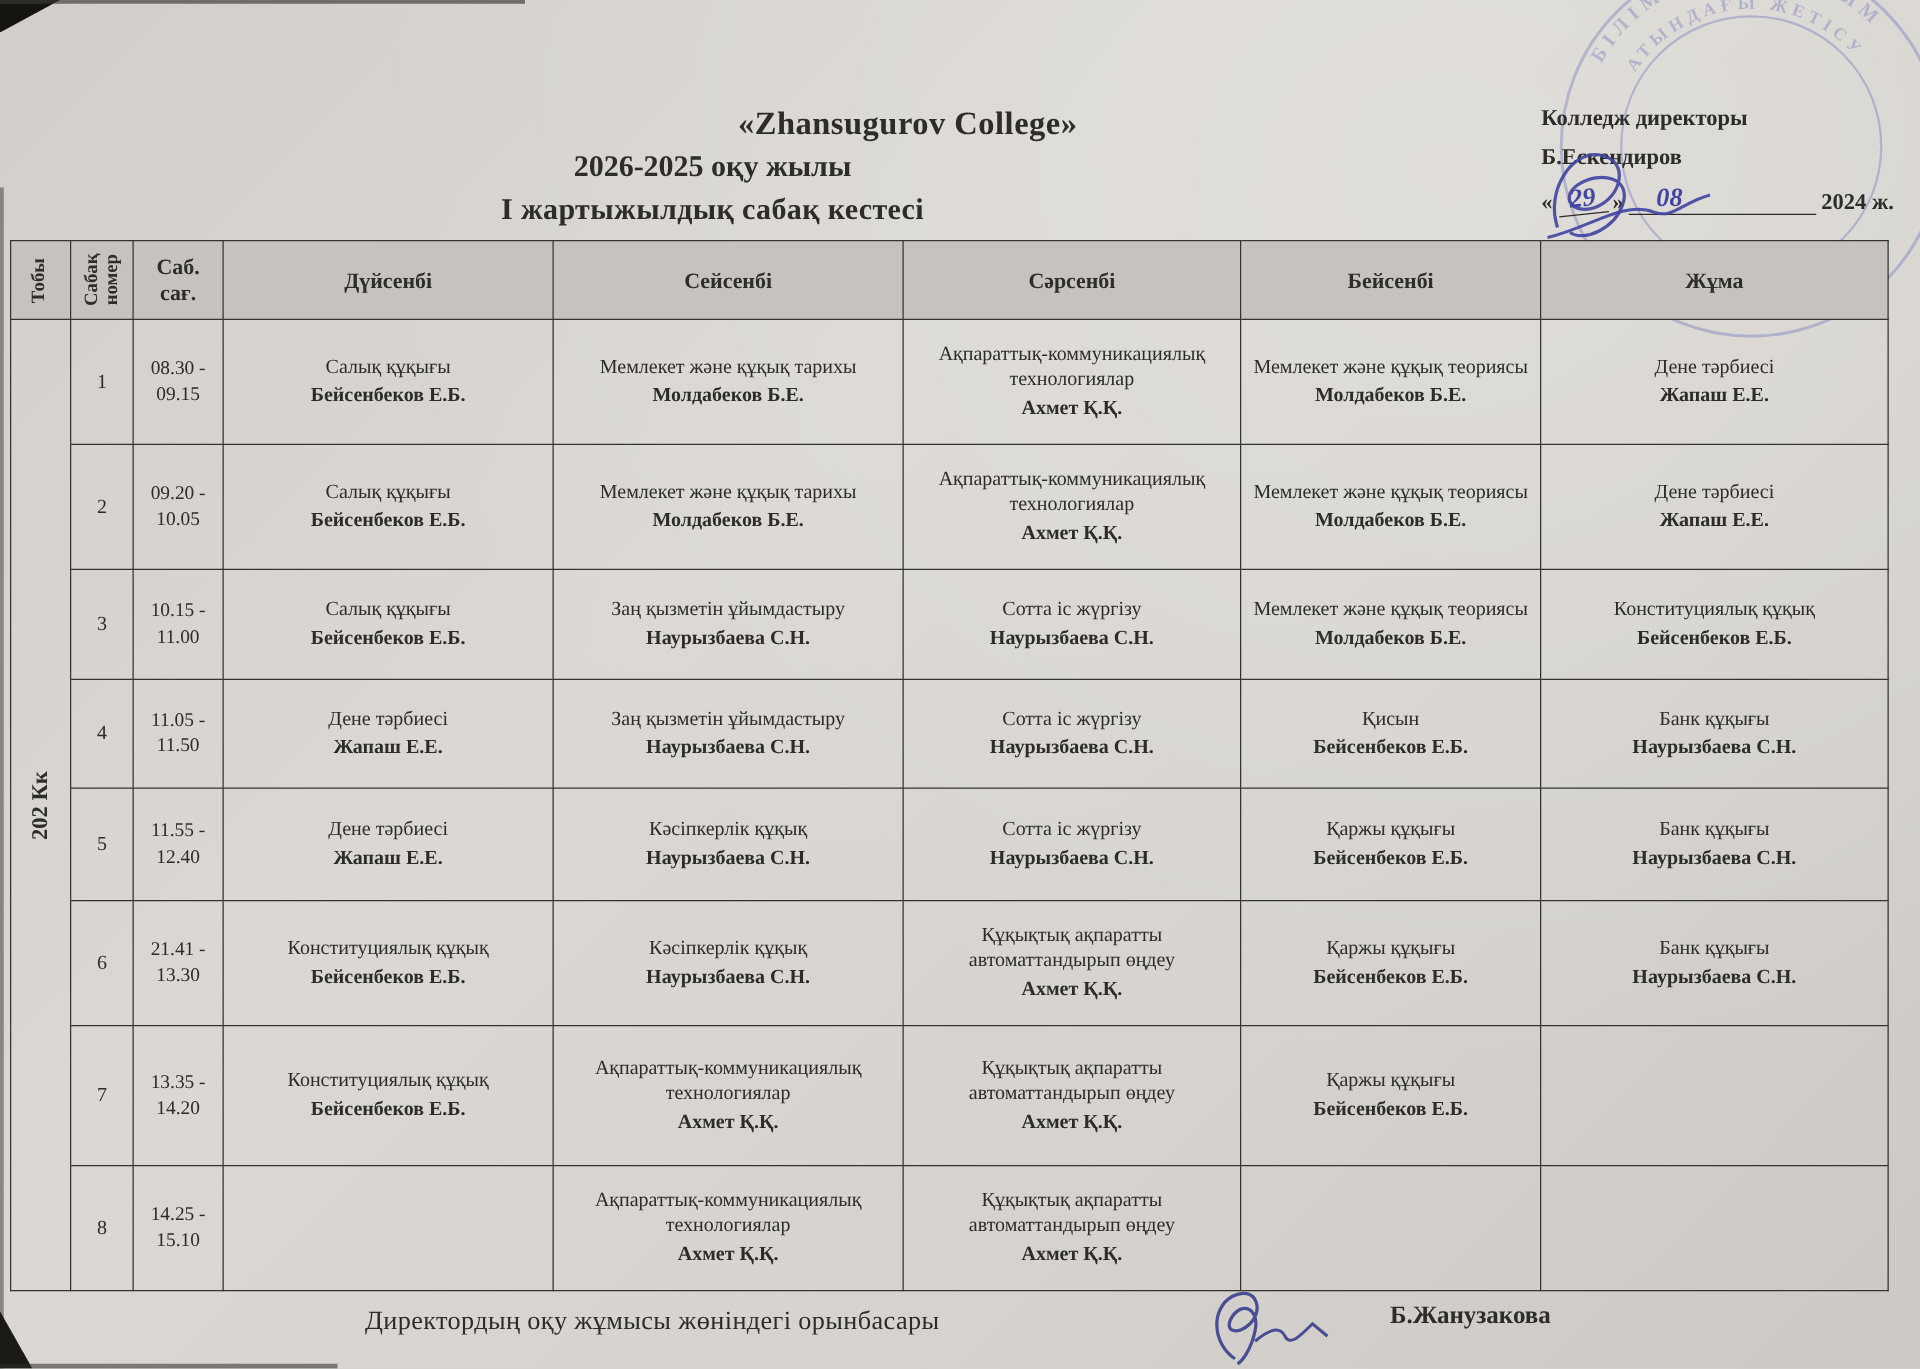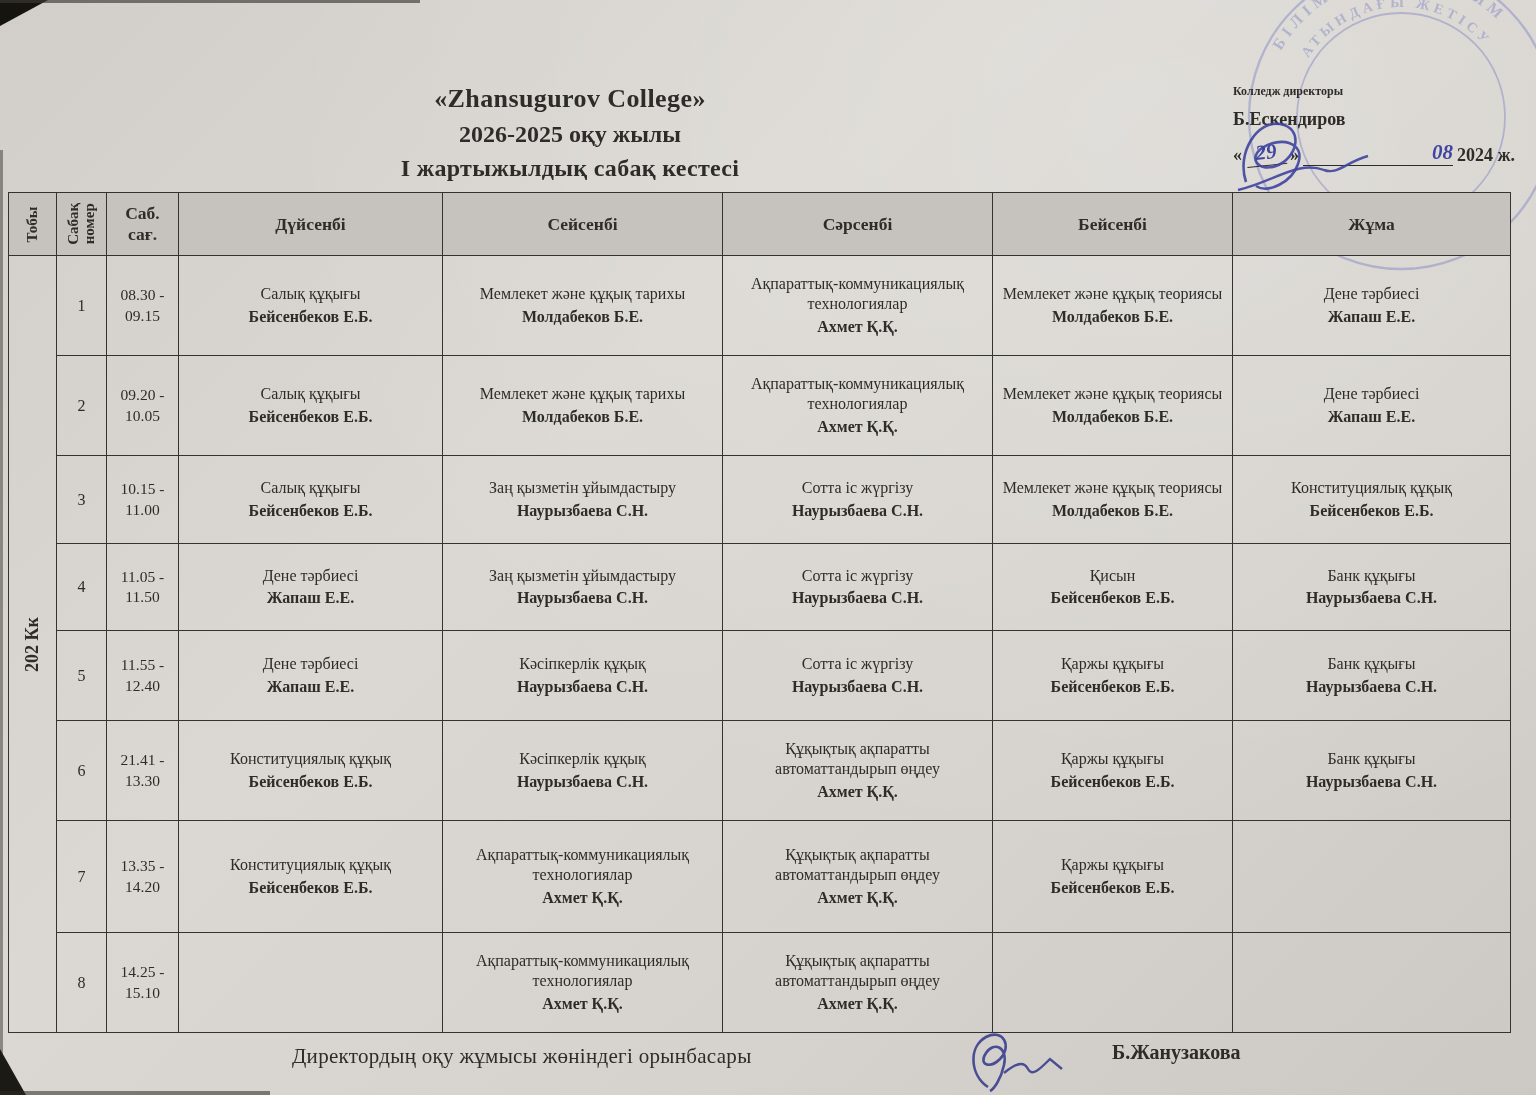--- a/index.html
+++ b/index.html
@@ -17,33 +17,33 @@
   
   .corner-tl{position:absolute;left:0;top:0;width:48px;height:26px;background:#15140f;
     clip-path:polygon(0 0,100% 0,0 100%);}
   .strip-top{position:absolute;left:0;top:0;width:420px;height:3px;background:#3a3933;opacity:.65;}
   .strip-left{position:absolute;left:0;top:150px;width:3px;height:945px;background:#474640;opacity:.55;}
   .corner-bl{position:absolute;left:0;bottom:0;width:26px;height:46px;background:#1b1a15;
     clip-path:polygon(0 0,0 100%,100% 100%);}
   .strip-bottom{position:absolute;left:0;bottom:0;width:270px;height:4px;background:#2c2b26;opacity:.55;}
 
   .title{position:absolute;left:278px;top:84px;width:584px;text-align:center;font-weight:bold;}
-  .title .t1{font-size:26px;letter-spacing:.4px;}
+  .title .t1{font-size:26px;letter-spacing:.4px;text-align:right;}
   .title .t2{font-size:24px;margin-top:7px;}
   .title .t3{font-size:24px;margin-top:7px;letter-spacing:.3px;}
 
   .approval{position:absolute;left:1233px;top:80px;width:300px;font-weight:bold;}
   .approval .a1{font-size:20px;letter-spacing:.5px;}
-  .approval .a2{font-size:12px;margin-top:4px;font-family:Liberation Serif, serif;}
+  .approval .a2{font-size:18px;margin-top:4px;font-family:Liberation Serif, serif;}
   .approval .a3{font-size:18px;margin-top:10px;text-align:left;padding-right:64px;}
   .approval .a4{font-size:18px;margin-top:10px;display:flex;align-items:flex-end;gap:4px;}
   .hand{color:#4045a0;font-style:italic;font-weight:bold;font-family:"Liberation Serif",serif;}
   .fill-day{display:inline-block;min-width:40px;border-bottom:1.6px solid #2d2c28;text-align:center;
     font-size:21px;transform:rotate(-6deg);}
-  .fill-month{display:inline-block;min-width:128px;border-bottom:1.6px solid #2d2c28;text-align:right;
+  .fill-month{display:inline-block;min-width:128px;border-bottom:1.6px solid #2d2c28;text-align:left;
     padding-left:22px;font-size:21px;}
   .a4 .yr{white-space:nowrap;}
 
   .stamp{position:absolute;left:1236px;top:-48px;width:330px;height:330px;opacity:.42;pointer-events:none;}
   .sig-svg{position:absolute;pointer-events:none;}
 
   table.schedule{position:absolute;left:8px;top:192px;width:1502px;border-collapse:collapse;table-layout:fixed;}
   .schedule th,.schedule td{border:1.7px solid #34332e;padding:2px 6px;text-align:center;vertical-align:middle;overflow:hidden;}
   .schedule thead th{background:#c6c3be;font-weight:bold;font-size:17.5px;height:58px;color:#2e2d29;}
   .vwrap{display:flex;align-items:center;justify-content:center;height:100%;}

